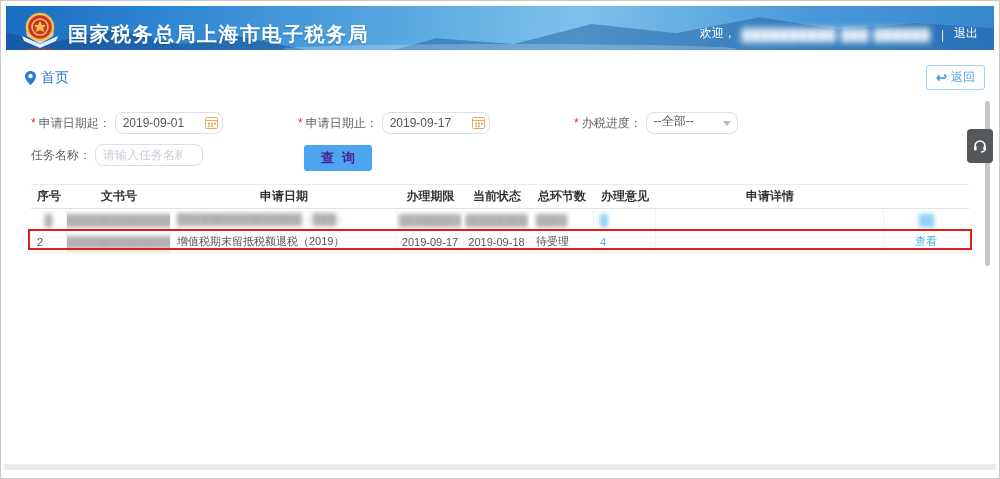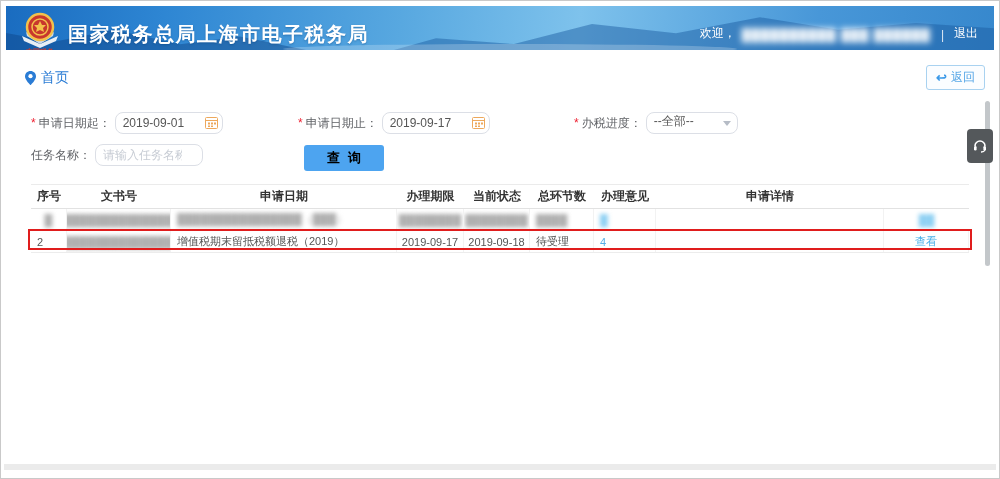--- a/index.html
+++ b/index.html
@@ -43,22 +43,22 @@
   .ibox { position:relative; margin-left:4px; }
   .ibox input, .ibox .select { width:108px; height:22px; border:1px solid #dcdfe6; border-radius:8px;
                font-size:12px; color:#555; padding:0 20px 0 7px; background:#fff;
                font-family:"Liberation Sans","DejaVu Sans",sans-serif; }
   .ibox input::placeholder { color:#c7ccd4; }
   .cal-ico { position:absolute; right:5px; top:4px; width:13px; height:13px; cursor:pointer; }
   .select { width:92px !important; display:flex; cursor:pointer; color:#555; }
   .chev { position:absolute; right:7px; top:9px; width:0; height:0;
           border-left:4px solid transparent; border-right:4px solid transparent;
           border-top:5px solid #b6bcc6; }
-  .query-btn { position:absolute; left:303px; top:144px; width:80px; height:26px;
-               background:#4da4f0; color:#000000; border:none; border-radius:3px;
+  .query-btn { position:absolute; left:303px; top:144px; width:68px; height:26px;
+               background:#4da4f0; color:#4c1d95; border:none; border-radius:3px;
                font-size:13px; font-weight:bold; letter-spacing:8px; padding-left:8px;
                cursor:pointer; font-family:"Liberation Sans","DejaVu Sans",sans-serif; }
 
   
   .service-btn { position:absolute; right:6px; top:128px; width:26px; height:34px;
                  background:#54585b; border-radius:4px; display:flex; align-items:center;
                  justify-content:center; cursor:pointer; z-index:5; }
   .scroll-thumb { position:absolute; right:9px; top:100px; width:5px; height:165px;
                   background:#c3c7ca; border-radius:3px; cursor:pointer; }
 

